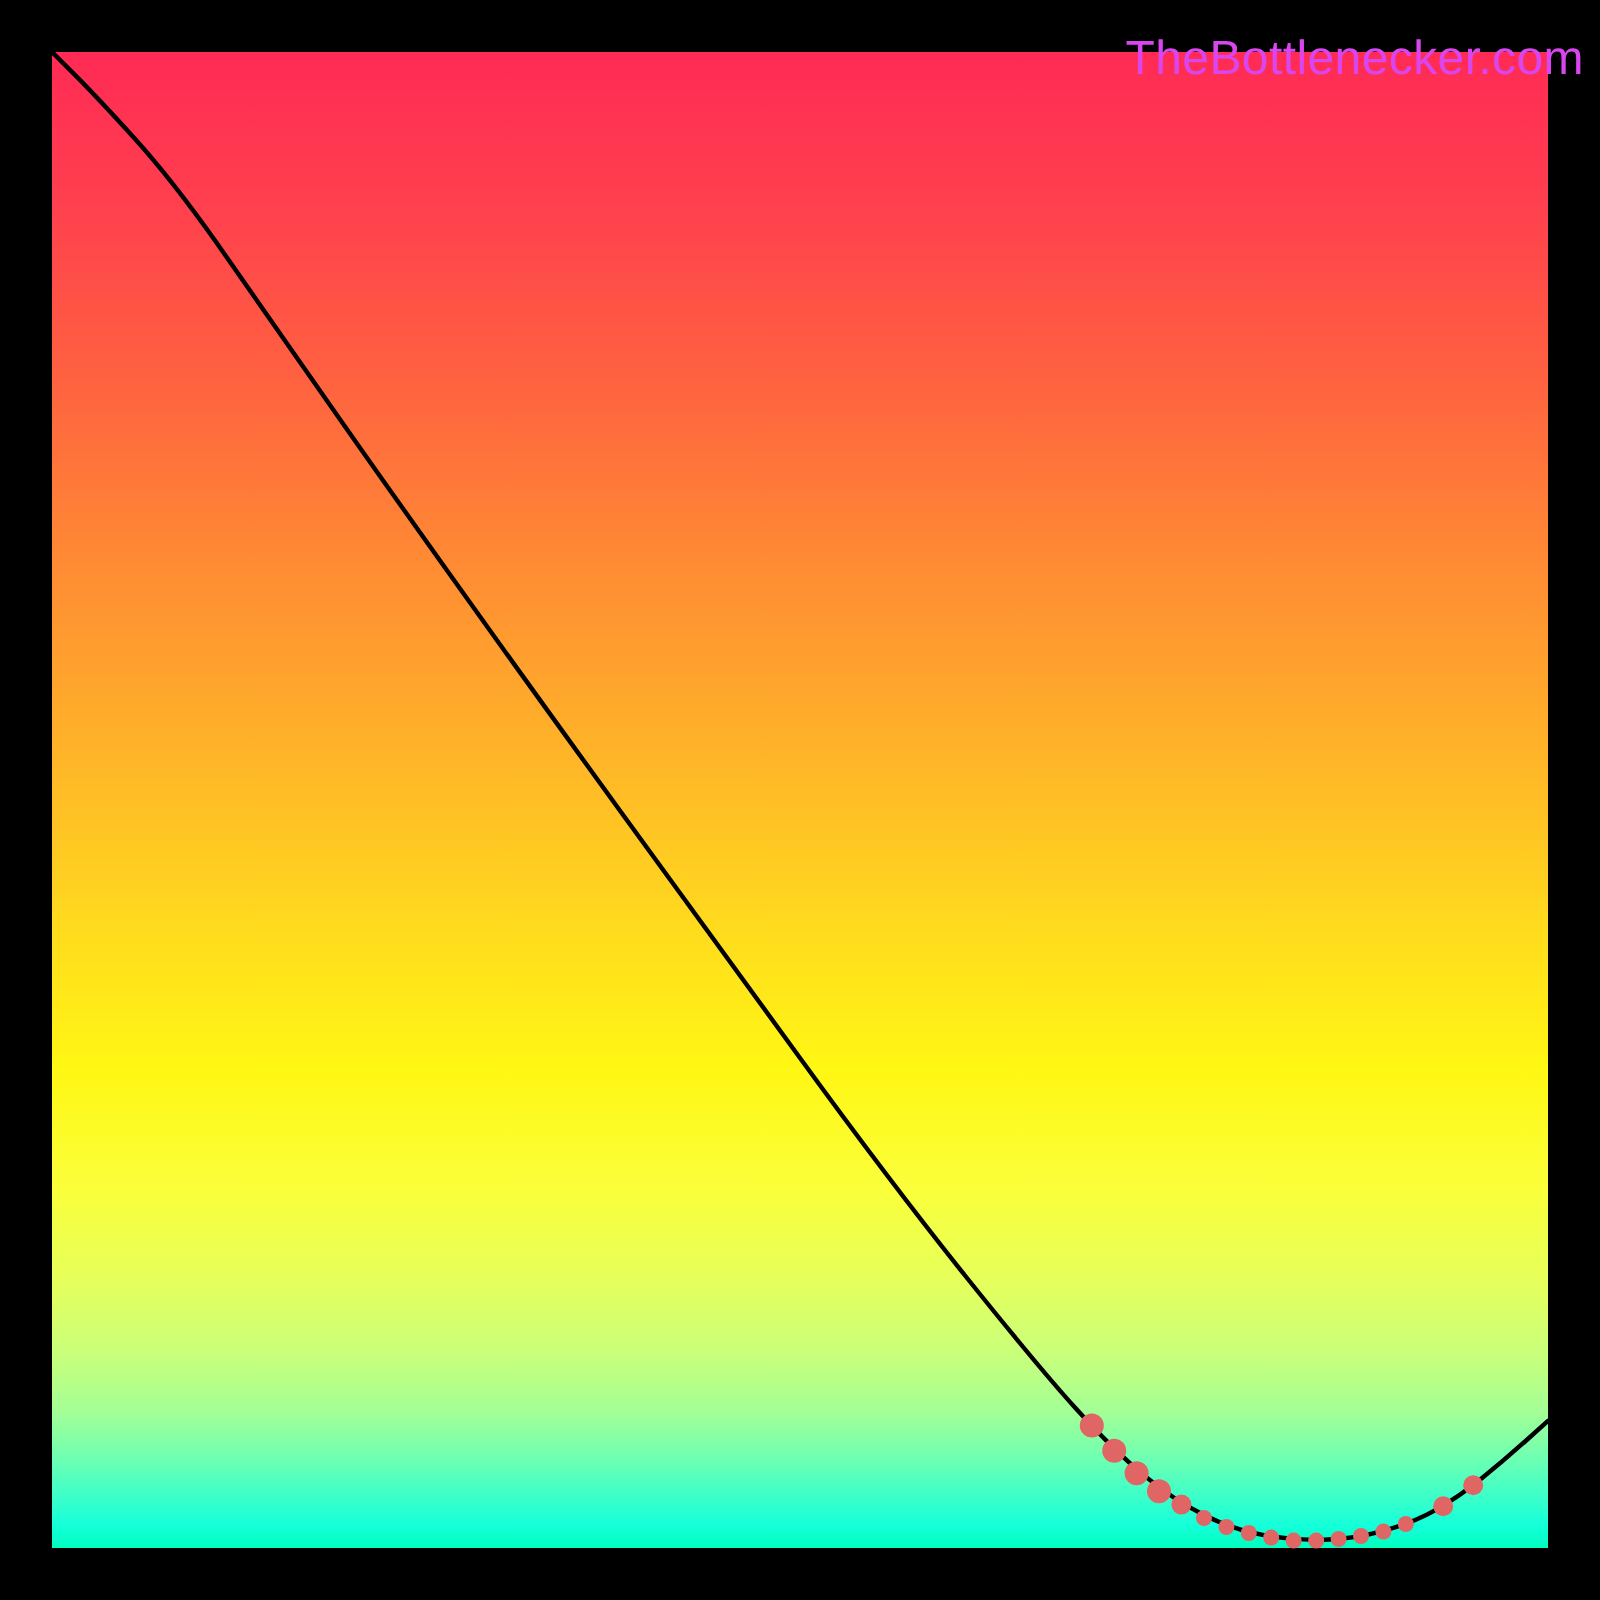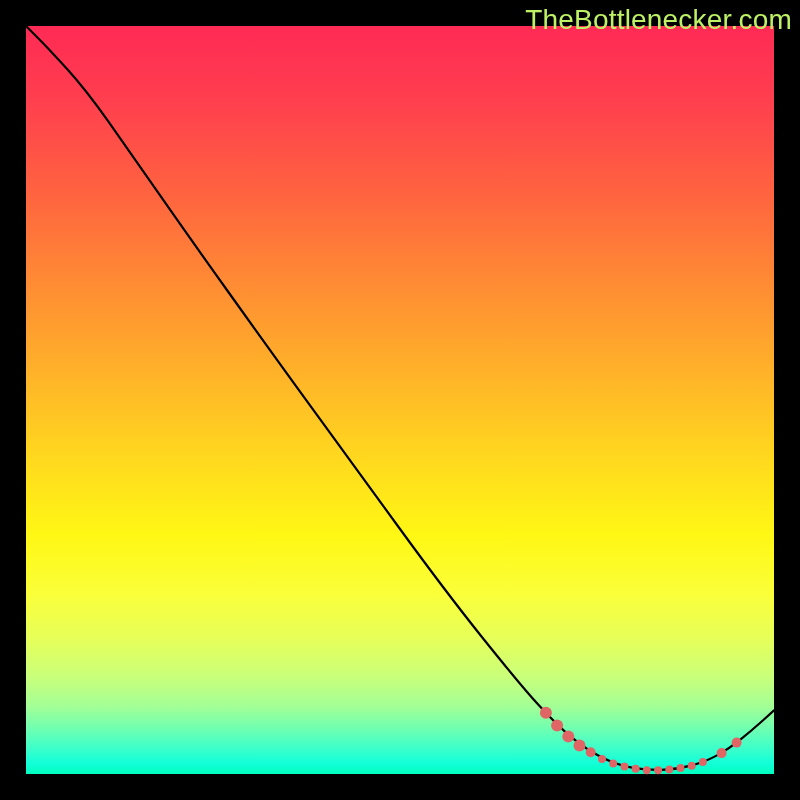--- a/index.html
+++ b/index.html
@@ -6,24 +6,24 @@
     margin: 0;
     padding: 0;
     background: #000;
     width: 800px;
     height: 800px;
     position: relative;
     font-family: Arial, Helvetica, sans-serif;
   }
   .attribution {
     position: absolute;
-    top: 4px;
+    top: 16px;
     right: 8px;
-    color: #bef264;
-    font-size: 28px;
+    color: #d946ef;
+    font-size: 24px;
     font-weight: 500;
     letter-spacing: 0.2px;
     z-index: 10;
   }
   .plot-area {
     position: absolute;
     left: 26px;
     top: 26px;
     width: 748px;
     height: 748px;

